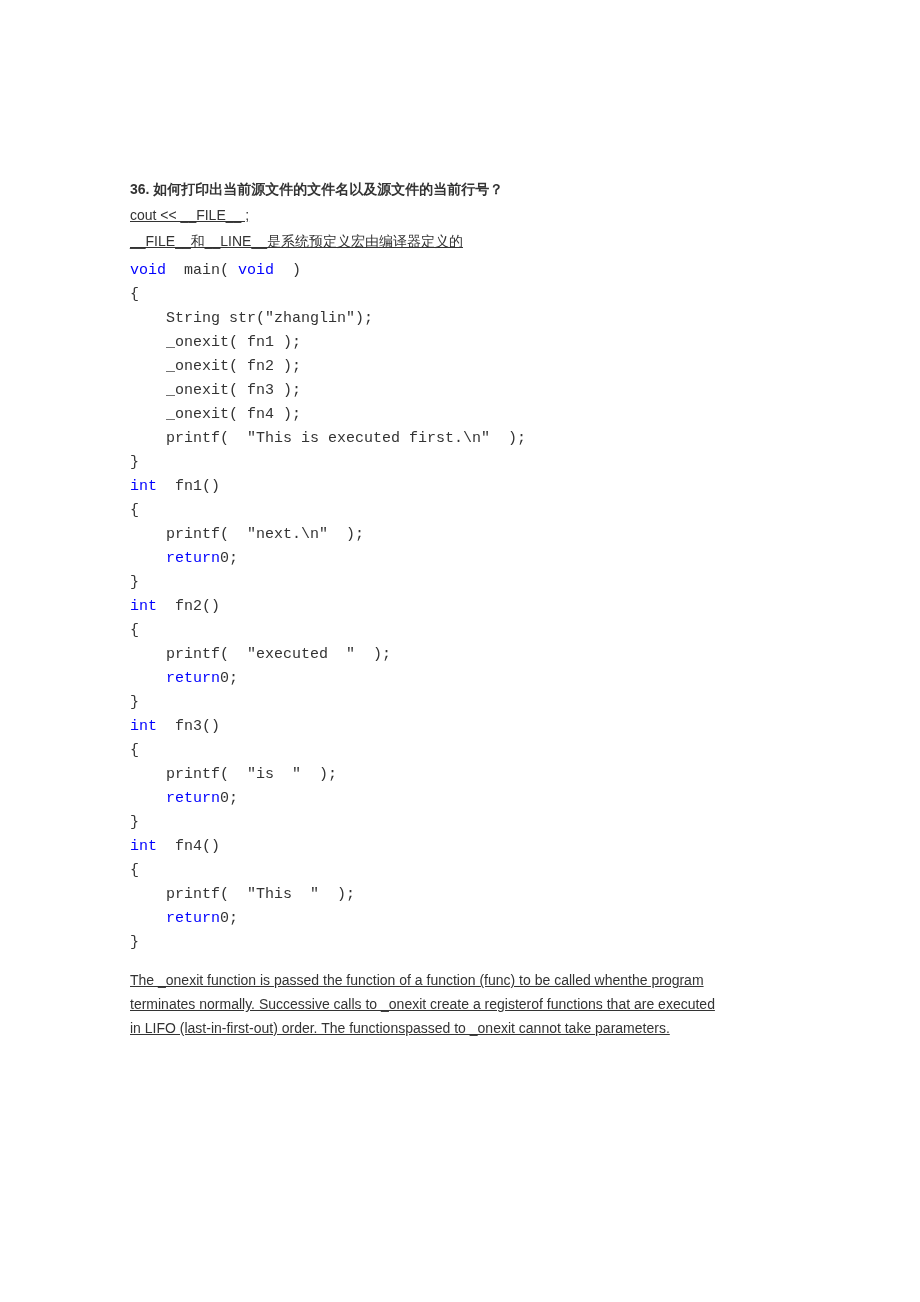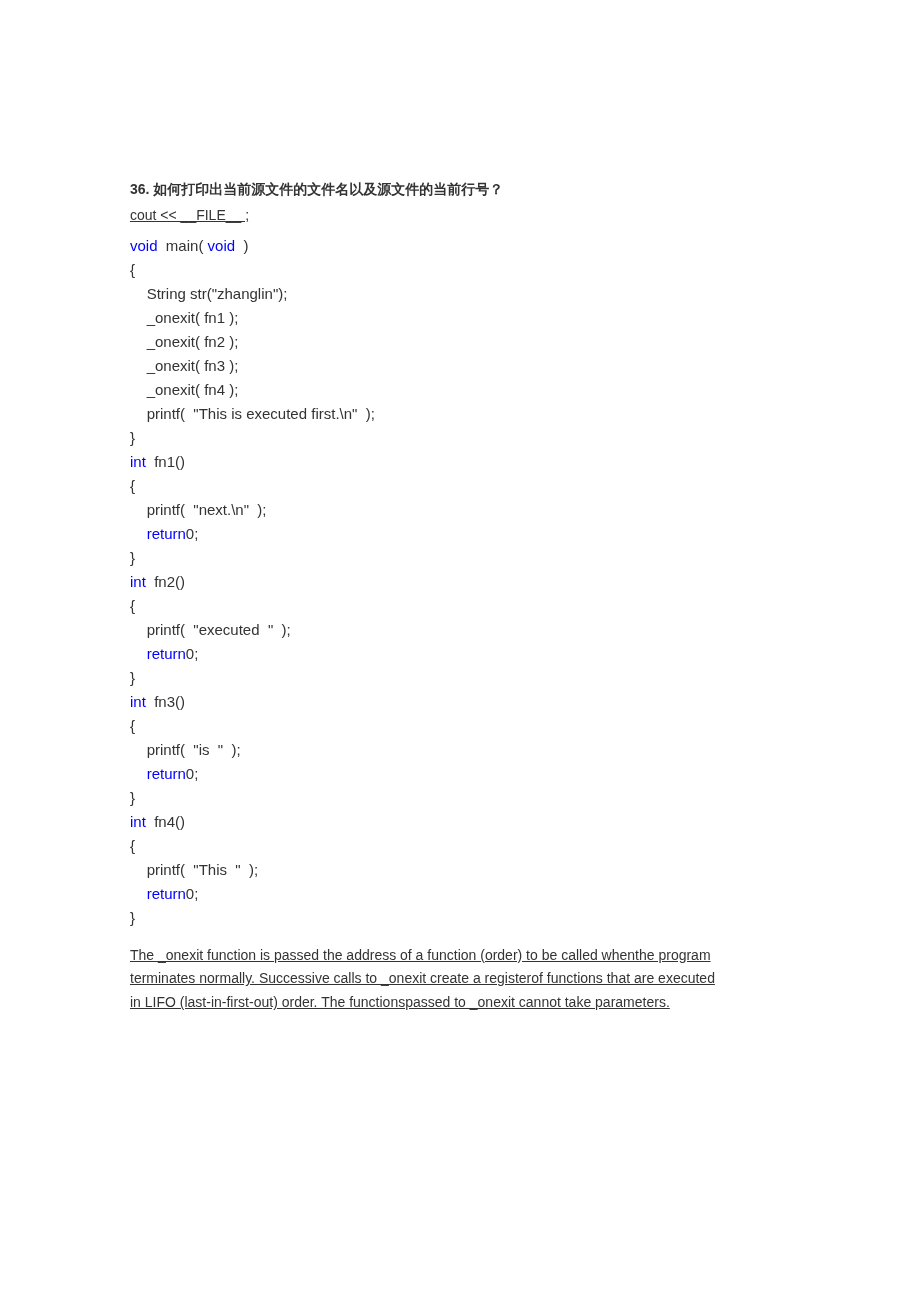--- a/index.html
+++ b/index.html
@@ -23,21 +23,21 @@
     color: #333;
     margin-top: 10px;
   }
   .q-num { font-weight: bold; }
   .body-text {
     color: #333;
     margin: 2px 0;
     text-decoration: underline;
   }
   .code-block {
-    font-family: Liberation Sans, sans-serif;
+    font-family: Liberation Mono, monospace;
     font-size: 15px;
     line-height: 1.6;
     white-space: pre;
     color: #333333;
     margin: 6px 0 14px 0;
   }
   .kw { color: #0000ff; }
   .para {
     margin: 10px 0 16px 0;
   }
@@ -45,20 +45,21 @@
 </head>
 <body>
 
 <div class="page">
 
   <div class="q-title">
     <span class="q-num">36.</span>
     <span>如何打印出当前源文件的文件名以及源文件的当前行号？</span>
   </div>
   <div class="body-text">cout &lt;&lt; __FILE__ ;</div>
+  <div class="body-text">__FILE__和__LINE__是系统预定义宏由编译器定义的</div>
 
 
   <div class="code-block"><span class="kw">void</span><span>  main( </span><span class="kw">void</span><span>  )</span>
 <span>{</span>
 <span>    String str("zhanglin");</span>
 <span>    _onexit( fn1 );</span>
 <span>    _onexit( fn2 );</span>
 <span>    _onexit( fn3 );</span>
 <span>    _onexit( fn4 );</span>
 <span>    printf(  "This is executed first.\n"  );</span>
@@ -77,16 +78,16 @@
 <span>{</span>
 <span>    printf(  "is  "  );</span>
 <span>    </span><span class="kw">return</span><span>0;</span>
 <span>}</span>
 <span class="kw">int</span><span>  fn4()</span>
 <span>{</span>
 <span>    printf(  "This  "  );</span>
 <span>    </span><span class="kw">return</span><span>0;</span>
 <span>}</span></div>
 
-  <div class="para body-text">The _onexit function is passed the address of a function (order) to be called whenthe program terminates normally. Successive calls to _onexit create a registerof functions that are executed in LIFO (last-in-first-out) order. The functionspassed to _onexit cannot take parameters.</div>
+  <div class="para body-text">The _onexit function is passed the function of a function (func) to be called whenthe program terminates normally. Successive calls to _onexit create a registerof functions that are executed in LIFO (last-in-first-out) order. The functionspassed to _onexit cannot take parameters.</div>
 
 
 </div>
 
 </body></html>

